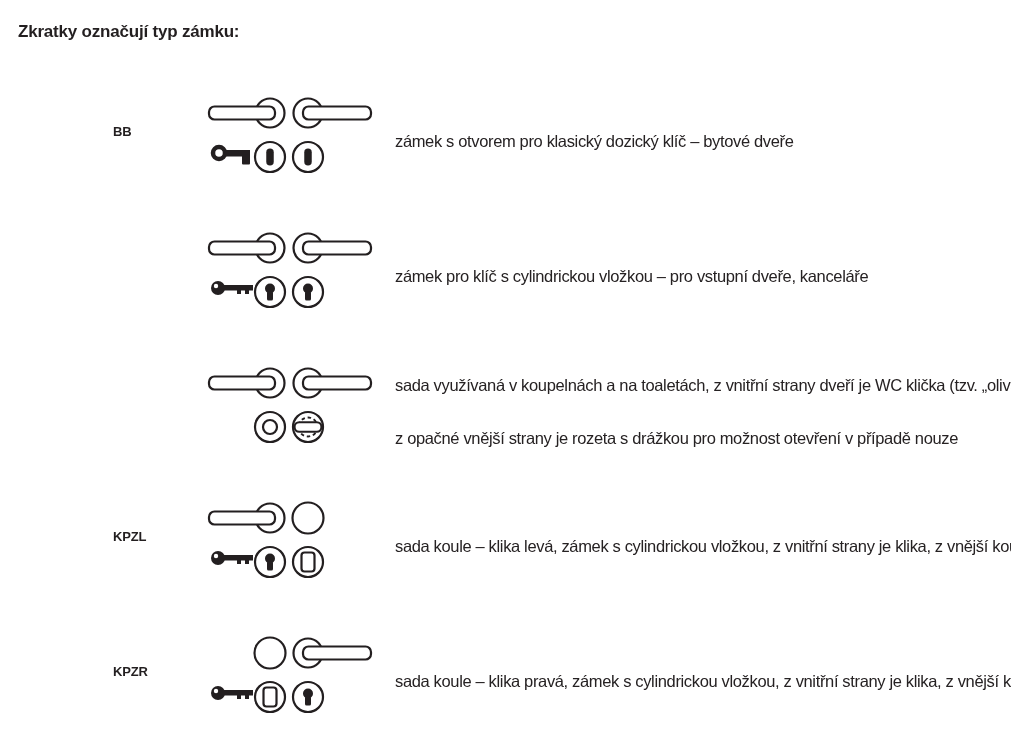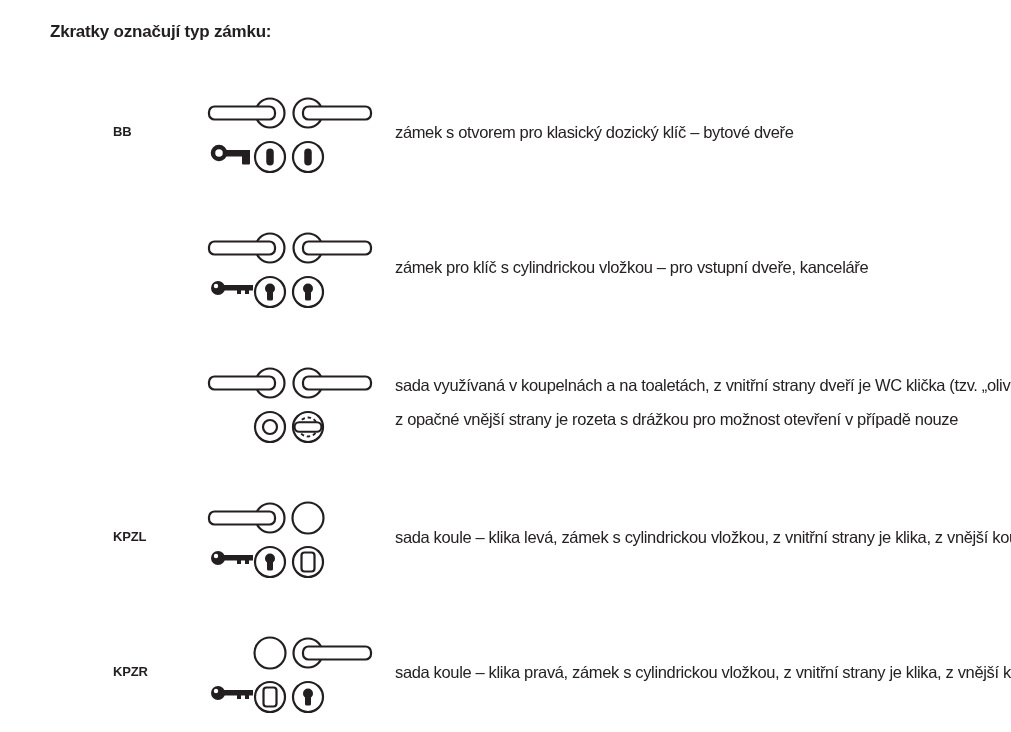--- a/index.html
+++ b/index.html
@@ -6,37 +6,37 @@
   * { margin: 0; padding: 0; box-sizing: border-box; }
   html, body { width: 1011px; height: 732px; overflow: hidden; }
   body {
     background: #ffffff;
     font-family: "Liberation Sans", sans-serif;
     color: var(--ink);
   }
   .page { position: relative; width: 1011px; height: 732px; background: #fff; }
   .page-title {
     position: absolute; left: 18px; top: 22px;
-    font-size: 17px; font-weight: bold; letter-spacing: -0.2px; margin-left: 32px;
+    font-size: 17px; font-weight: bold; letter-spacing: -0.2px;
   }
   .rows { position: absolute; left: 0; top: 64px; right: 0; }
   .row { position: relative; height: 135px; }
   .code {
     position: absolute; left: 113px; top: 0; height: 100%;
     display: flex; align-items: center;
     font-size: 13px; font-weight: bold; letter-spacing: -0.2px;
   }
   .hardware { position: absolute; left: 207px; top: 25px; }
   .desc {
     position: absolute; left: 395px; right: 8px; top: 0; height: 100%;
     display: flex; flex-direction: column; justify-content: center;
   }
   .desc-line {
     font-size: 16.5px; letter-spacing: -0.35px; line-height: 34px;
-    color: #262223; white-space: nowrap;
+    color: #262223; white-space: nowrap; margin-top: 19px;
   }
   
   svg .oln  { fill: #ffffff; stroke: var(--ink); stroke-width: 2.2; }
   svg .noln { fill: none;    stroke: var(--ink); stroke-width: 2.2; }
   svg .dash { fill: none;    stroke: var(--ink); stroke-width: 1.8; stroke-dasharray: 3.5 2.8; }
   svg .ink  { fill: var(--ink); }
   svg .ring { fill: none;    stroke: var(--ink); stroke-width: 4.5; }
 </style>
 </head>
 <body style="background: rgb(255, 255, 255);">

